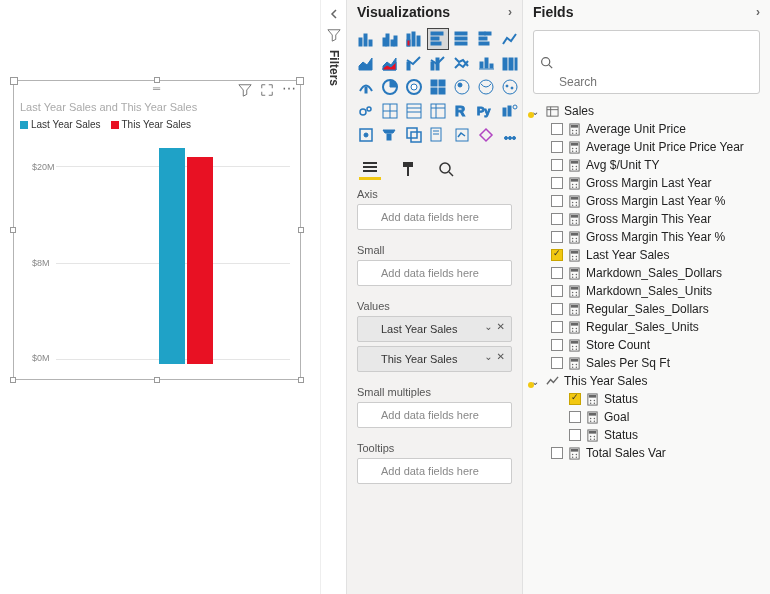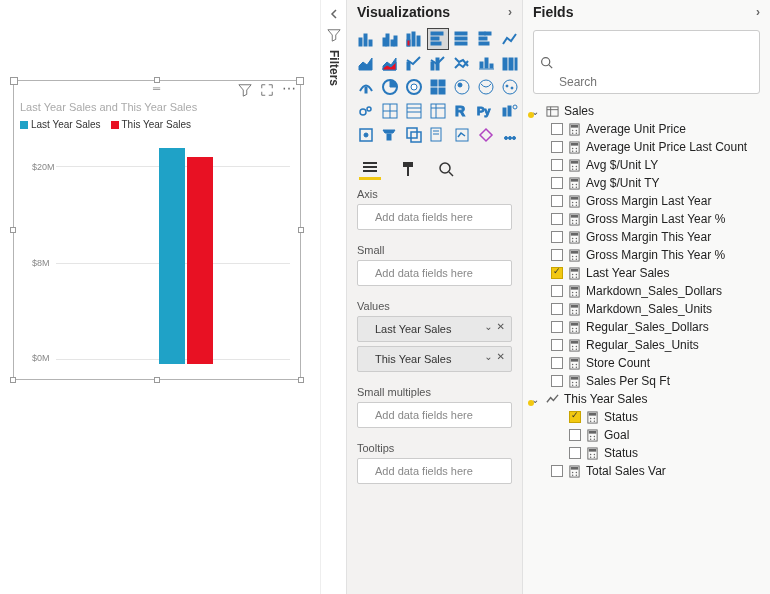--- a/index.html
+++ b/index.html
@@ -32,21 +32,21 @@
 .pane-header .chev { font-size:12px; color:#666; cursor:pointer; }
 .viz-grid { display:grid; grid-template-columns:repeat(7, 22px); gap:2px; padding:4px 8px; }
 .viz-icon { width:22px; height:22px; display:flex; align-items:center; justify-content:center; cursor:pointer; border:1px solid transparent; }
 .viz-icon.sel { border:1px solid #444; background:#d8d8d8; }
 .viz-icon svg { width:18px; height:18px; }
 .tooltabs { display:flex; gap:16px; padding:8px 12px 4px; }
 .tooltab { width:22px; height:22px; display:flex; align-items:center; justify-content:center; cursor:pointer; }
 .tooltab.active { border-bottom:3px solid #f2c811; }
 .well-section { padding:4px 10px 6px; }
 .well-label { font-size:11px; color:#555; margin-bottom:4px; }
-.well-box { background:#fff; border:1px solid #ccc; border-radius:2px; font-size:11px; color:#888; padding:6px 17px; margin-bottom:4px; position:relative; }
+.well-box { background:#fff; border:1px solid #ccc; border-radius:2px; font-size:11px; color:#888; padding:6px 23px; margin-bottom:4px; position:relative; }
 .well-box.filled { color:#333; background:#e8e8e8; }
 .well-box .actions { position:absolute; right:6px; top:4px; display:flex; gap:4px; color:#555; font-size:10px; }
 
 .fields-pane { flex:1; background:#f9f9f8; border-left:1px solid #e1e1e1; display:flex; flex-direction:column; overflow:hidden; }
 .search-box { margin:6px 10px; background:#fff; border:1px solid #ccc; border-radius:3px; display:flex; align-items:center; padding:4px 6px; gap:6px; }
 .search-box input { border:none; outline:none; font-size:12px; flex:1;margin-top:40px; }
 .field-tree { overflow-y:auto; padding:2px 6px 10px; font-size:12px; color:#222; }
 .tree-row { display:flex; align-items:center; gap:5px; padding:2px 2px; white-space:nowrap; }
 .tree-row.table { font-weight:400; }
 .tree-row.field { padding-left:22px; }
@@ -439,33 +439,21 @@
       <div class="tree-row field">
         <span class="chk"></span>
         <svg class="calc-ico" viewBox="0 0 14 14">
           <rect x="2" y="1" width="10" height="12" fill="none" stroke="#666" stroke-width="1"></rect>
           <rect x="3" y="2" width="8" height="3" fill="#666"></rect>
           <circle cx="5" cy="8" r="0.8" fill="#666"></circle>
           <circle cx="9" cy="8" r="0.8" fill="#666"></circle>
           <circle cx="5" cy="11" r="0.8" fill="#666"></circle>
           <circle cx="9" cy="11" r="0.8" fill="#666"></circle>
         </svg>
-        <span>Average Unit Price Last Count</span>
-      </div>
-      <div class="tree-row field">
-        <span class="chk"></span>
-        <svg class="calc-ico" viewBox="0 0 14 14">
-          <rect x="2" y="1" width="10" height="12" fill="none" stroke="#666" stroke-width="1"></rect>
-          <rect x="3" y="2" width="8" height="3" fill="#666"></rect>
-          <circle cx="5" cy="8" r="0.8" fill="#666"></circle>
-          <circle cx="9" cy="8" r="0.8" fill="#666"></circle>
-          <circle cx="5" cy="11" r="0.8" fill="#666"></circle>
-          <circle cx="9" cy="11" r="0.8" fill="#666"></circle>
-        </svg>
-        <span>Avg $/Unit LY</span>
+        <span>Average Unit Price Price Year</span>
       </div>
       <div class="tree-row field">
         <span class="chk"></span>
         <svg class="calc-ico" viewBox="0 0 14 14">
           <rect x="2" y="1" width="10" height="12" fill="none" stroke="#666" stroke-width="1"></rect>
           <rect x="3" y="2" width="8" height="3" fill="#666"></rect>
           <circle cx="5" cy="8" r="0.8" fill="#666"></circle>
           <circle cx="9" cy="8" r="0.8" fill="#666"></circle>
           <circle cx="5" cy="11" r="0.8" fill="#666"></circle>
           <circle cx="9" cy="11" r="0.8" fill="#666"></circle>

